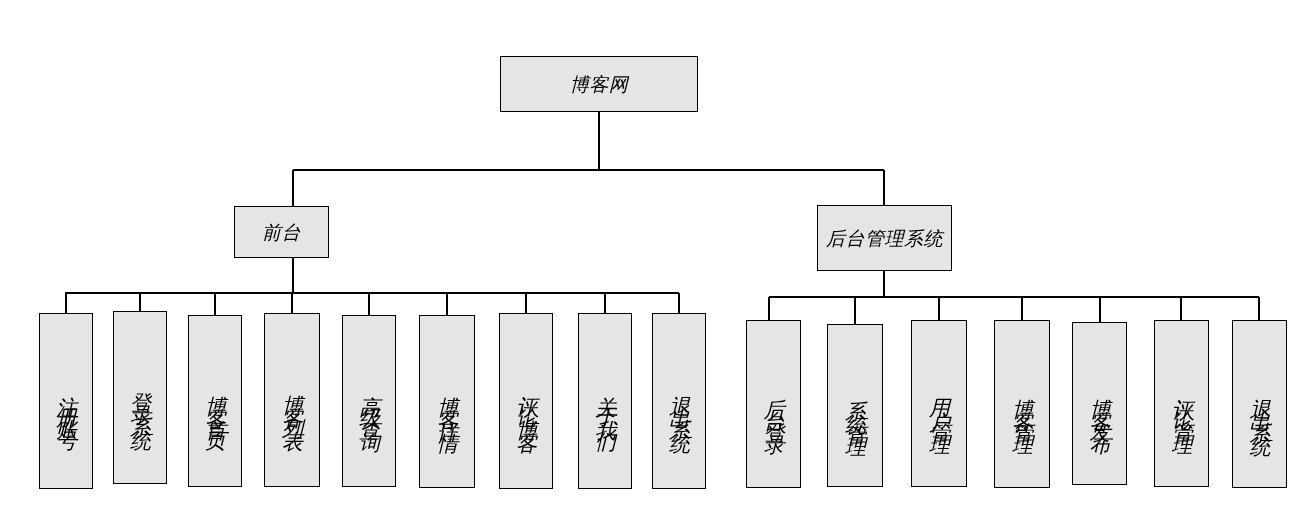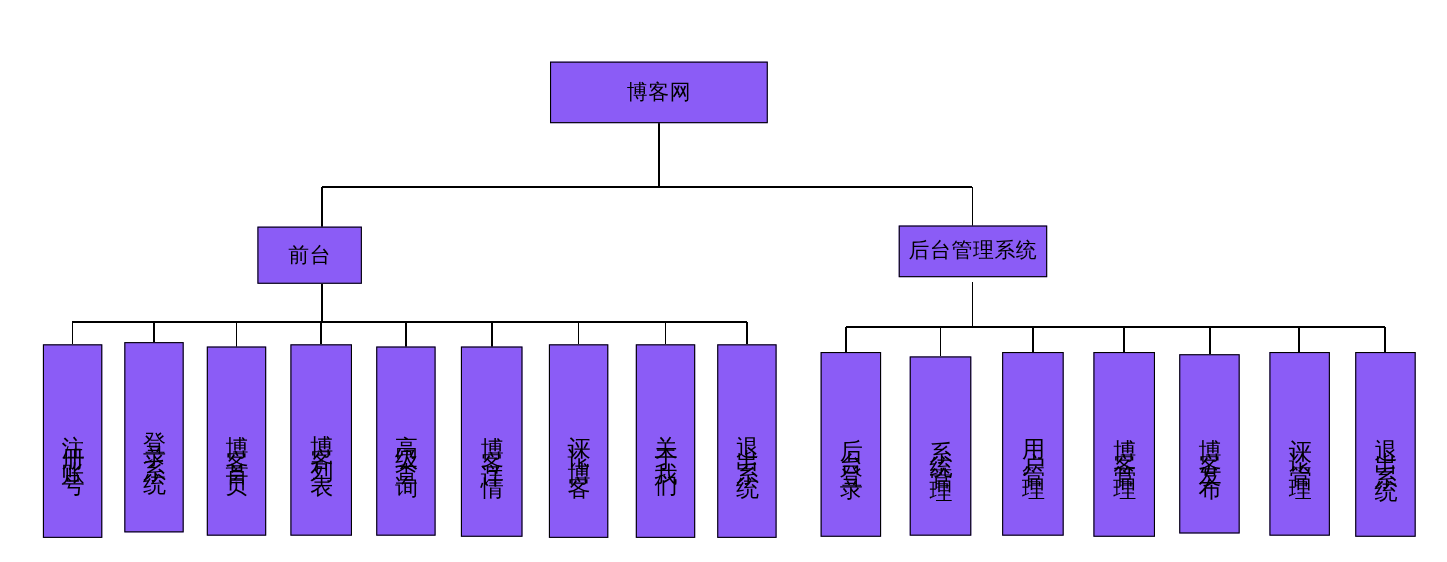--- a/index.html
+++ b/index.html
@@ -29,25 +29,26 @@
   svg.wires line {
     stroke: #000000;
     stroke-width: 1.6;
     shape-rendering: crispEdges;
   }
   
   .node {
     position: absolute;
     box-sizing: border-box;
     border: 1.4px solid #000000;
-    background: #8b5cf6;
+    background: #e5e5e5;
     display: flex;
     align-items: center;
     justify-content: center;
     color: #000000;
+    font-style: italic;
   }
   .node.horiz {
     font-size: 19px;
     letter-spacing: 0.5px;
     line-height: 1.1;
     white-space: nowrap;
   }
   .node.vert {
     writing-mode: vertical-rl;
     text-orientation: upright;
@@ -95,21 +96,21 @@
   </svg>
 
   <div class="node horiz" id="root-node" style="left: 500px; top: 56px; width: 198px; height: 56px;">
     <span>博客网</span>
   </div>
 
   <div id="branch-layer">
       <div class="node horiz" style="left: 234px; top: 206px; width: 95px; height: 52px;">
         <span>前台</span>
       </div>
-      <div class="node horiz" style="left: 817px; top: 205px; width: 135px; height: 47px;">
+      <div class="node horiz" style="left: 817px; top: 205px; width: 135px; height: 66px;">
         <span>后台管理系统</span>
       </div>
     </div>
   <div id="leaf-layer">
       <div class="node vert" style="left: 39px; top: 313px; width: 54px; height: 176px;">
         <span>注册账号</span>
       </div>
       <div class="node vert" style="left: 113px; top: 311px; width: 54px; height: 173px;">
         <span>登录系统</span>
       </div>

